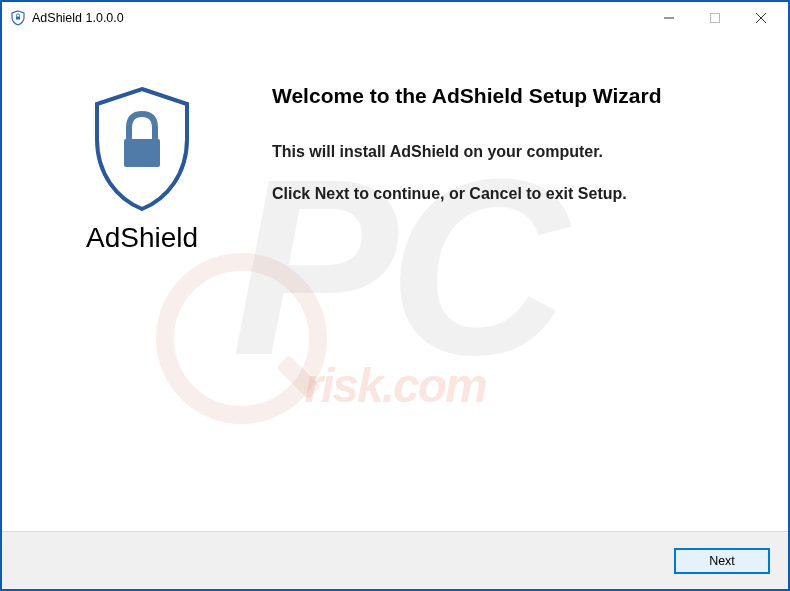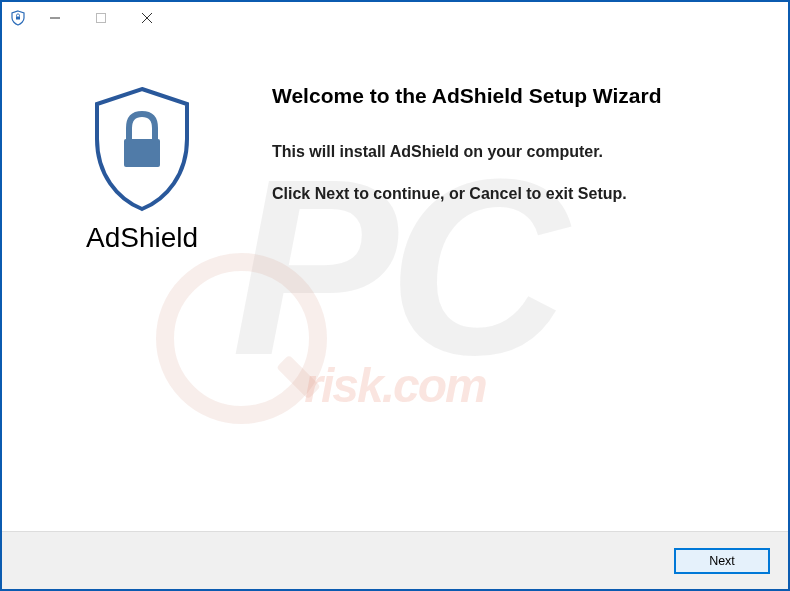--- a/index.html
+++ b/index.html
@@ -181,20 +181,21 @@
 <div class="window">
 
   <div class="titlebar">
     <span class="titlebar-icon">
       <svg width="16" height="16" viewBox="0 0 16 16">
         <path d="M8 1 L14 3 L14 8 C14 11 11 14 8 15 C5 14 2 11 2 8 L2 3 Z" fill="none" stroke="#2a6bb8" stroke-width="1.2"></path>
         <rect x="6" y="6.5" width="4" height="3" fill="#2a6bb8"></rect>
         <path d="M6.5 6.5 L6.5 5.5 C6.5 4.5 7 4 8 4 C9 4 9.5 4.5 9.5 5.5 L9.5 6.5" fill="none" stroke="#2a6bb8" stroke-width="1"></path>
       </svg>
     </span>
+    <span class="titlebar-text">AdShield 1.0.0.0</span>
     <div class="win-controls">
       <div class="win-btn">
         <svg width="10" height="10">
             <line x1="0" y1="5" x2="10" y2="5" stroke="#333" stroke-width="1"></line>
           </svg>
       </div>
       <div class="win-btn maximize">
         <svg width="10" height="10">
             <rect x="0.5" y="0.5" width="9" height="9" fill="none" stroke="#bbb" stroke-width="1"></rect>
           </svg>

